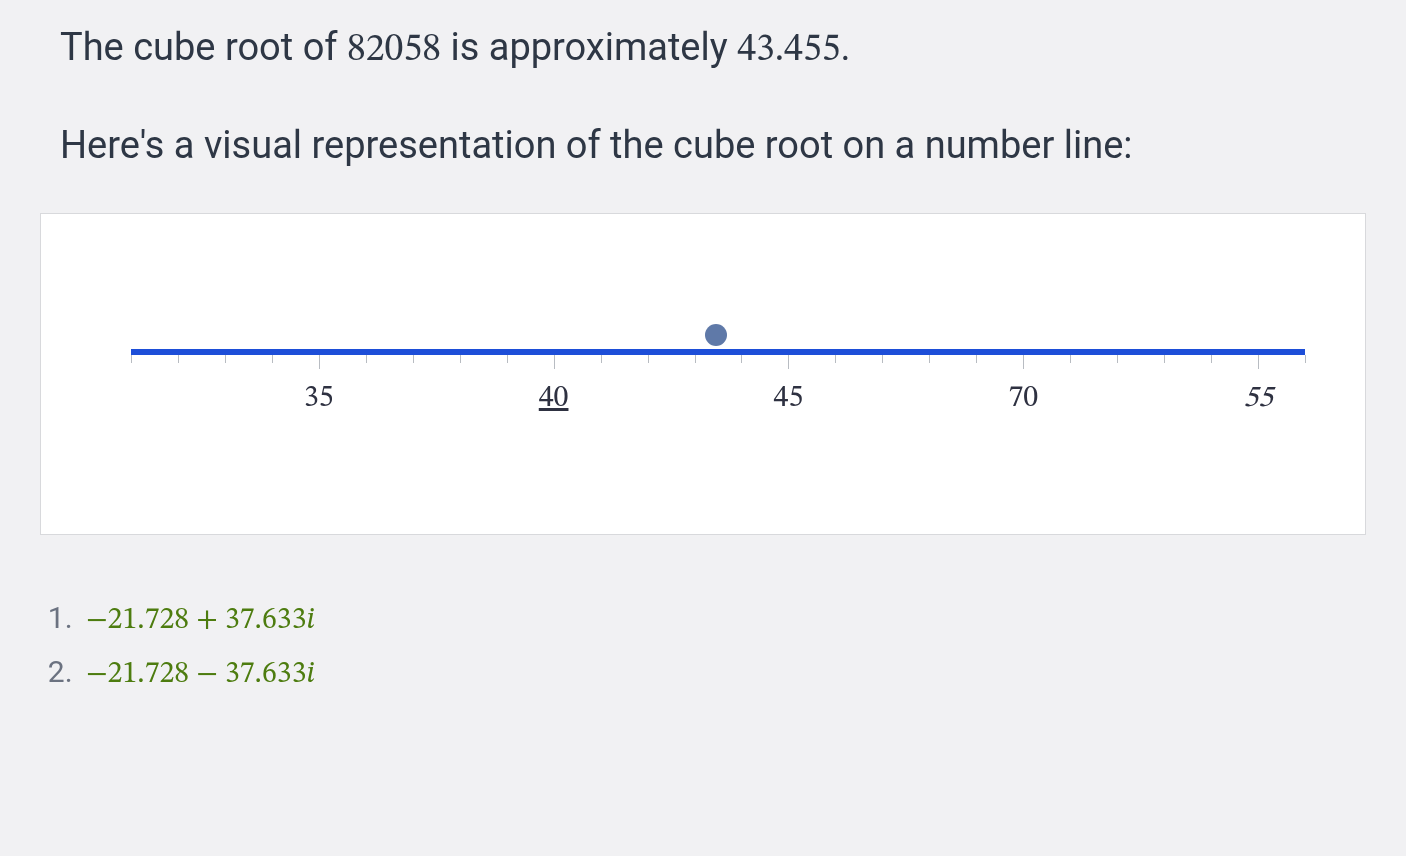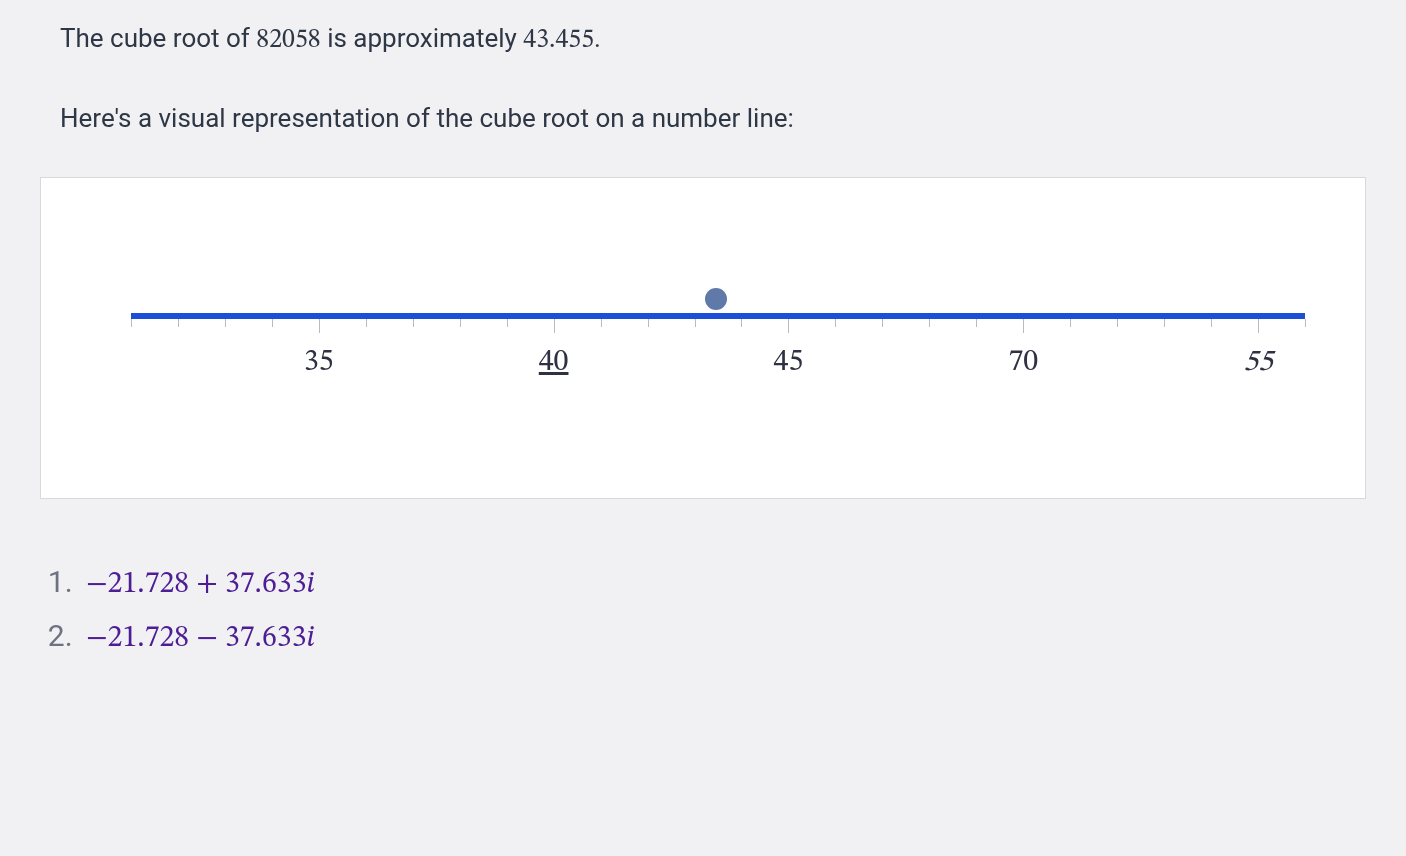--- a/index.html
+++ b/index.html
@@ -8,21 +8,21 @@
     background: #f1f1f3;
     font-family: -apple-system, BlinkMacSystemFont, "Segoe UI", Roboto, "Helvetica Neue", Arial, sans-serif;
     color: #2e3745;
   }
   .page {
     box-sizing: border-box;
     width: 1406px;
     padding: 0 40px 30px 40px;
   }
   .para {
-    font-size: 26px;
+    font-size: 38px;
     line-height: 1.45;
     color: #2e3745;
     margin: 20px 0 40px 20px;
   }
   .num {
     font-family: "Cambria Math", "STIX Two Math", "Latin Modern Math", Georgia, serif;
   }
   .num-os { 
     font-family: "Cambria Math", "STIX Two Math", Georgia, serif;
     font-variant-numeric: oldstyle-nums;
@@ -74,21 +74,21 @@
     padding-left: 40px;
     font-size: 30px;
     color: #6b7280;
   }
   ol.roots li {
     margin: 6px 0;
     line-height: 1.5;
   }
   ol.roots li .expr {
     font-family: "Cambria Math", "STIX Two Math", "Latin Modern Math", Georgia, serif;
-    color: #4c1d95;
+    color: #4d7c0f;
     margin-left: 6px;
   }
   .para2 {
     font-size: 30px;
     line-height: 1.45;
     color: #2e3745;
     margin: 60px 0 30px 20px;
   }
 </style>
 </head>

